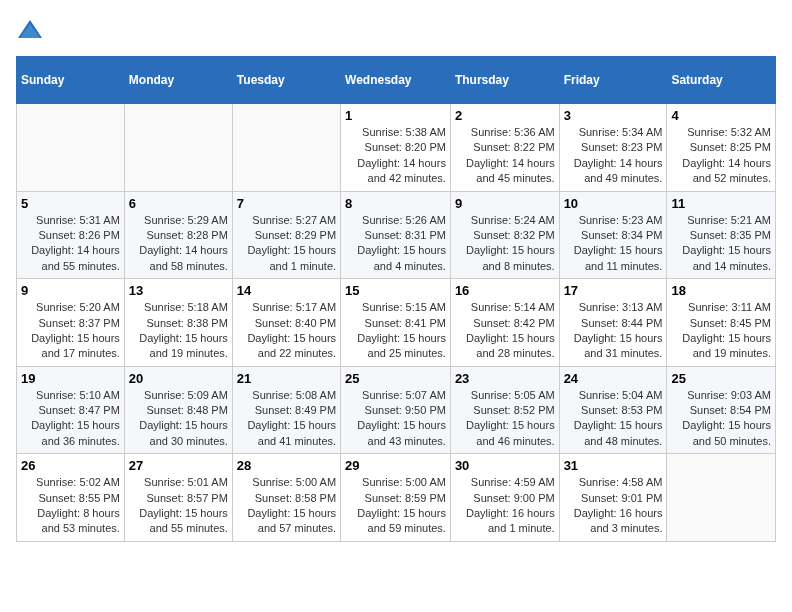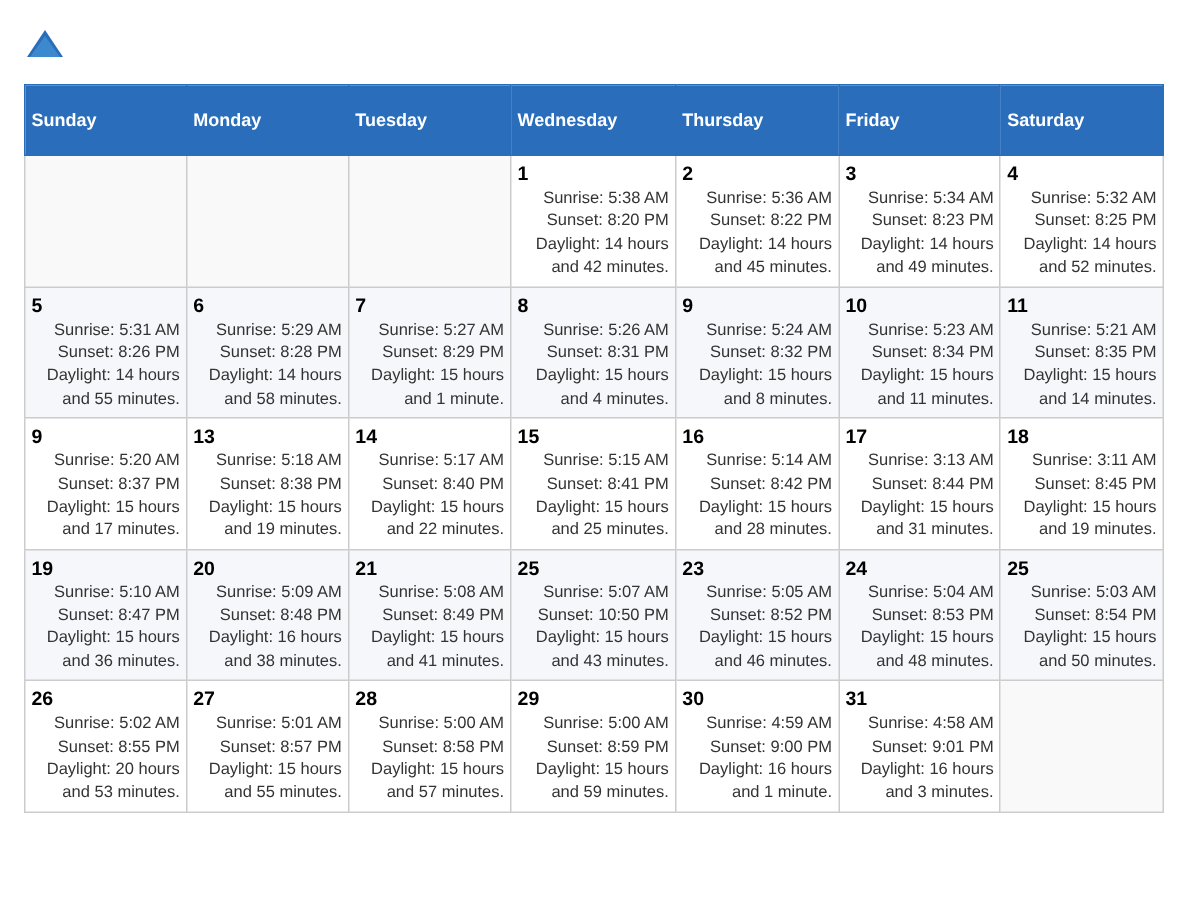--- a/index.html
+++ b/index.html
@@ -284,36 +284,36 @@
             <div>Sunrise: 5:10 AM</div>
             <div>Sunset: 8:47 PM</div>
             <div>Daylight: 15 hours and 36 minutes.</div>
           </div>
         </td>
         <td>
           <span class="day-number">20</span>
           <div class="day-info">
             <div>Sunrise: 5:09 AM</div>
             <div>Sunset: 8:48 PM</div>
-            <div>Daylight: 16 hours and 38 minutes.</div>
+            <div>Daylight: 15 hours and 30 minutes.</div>
           </div>
         </td>
         <td>
           <span class="day-number">21</span>
           <div class="day-info">
             <div>Sunrise: 5:08 AM</div>
             <div>Sunset: 8:49 PM</div>
             <div>Daylight: 15 hours and 41 minutes.</div>
           </div>
         </td>
         <td>
           <span class="day-number">25</span>
           <div class="day-info">
             <div>Sunrise: 5:07 AM</div>
-            <div>Sunset: 10:50 PM</div>
+            <div>Sunset: 9:50 PM</div>
             <div>Daylight: 15 hours and 43 minutes.</div>
           </div>
         </td>
         <td>
           <span class="day-number">23</span>
           <div class="day-info">
             <div>Sunrise: 5:05 AM</div>
             <div>Sunset: 8:52 PM</div>
             <div>Daylight: 15 hours and 46 minutes.</div>
           </div>
@@ -322,33 +322,33 @@
           <span class="day-number">24</span>
           <div class="day-info">
             <div>Sunrise: 5:04 AM</div>
             <div>Sunset: 8:53 PM</div>
             <div>Daylight: 15 hours and 48 minutes.</div>
           </div>
         </td>
         <td>
           <span class="day-number">25</span>
           <div class="day-info">
-            <div>Sunrise: 5:03 AM</div>
+            <div>Sunrise: 9:03 AM</div>
             <div>Sunset: 8:54 PM</div>
             <div>Daylight: 15 hours and 50 minutes.</div>
           </div>
         </td>
       </tr>
       <tr>
         <td>
           <span class="day-number">26</span>
           <div class="day-info">
             <div>Sunrise: 5:02 AM</div>
             <div>Sunset: 8:55 PM</div>
-            <div>Daylight: 20 hours and 53 minutes.</div>
+            <div>Daylight: 8 hours and 53 minutes.</div>
           </div>
         </td>
         <td>
           <span class="day-number">27</span>
           <div class="day-info">
             <div>Sunrise: 5:01 AM</div>
             <div>Sunset: 8:57 PM</div>
             <div>Daylight: 15 hours and 55 minutes.</div>
           </div>
         </td>

